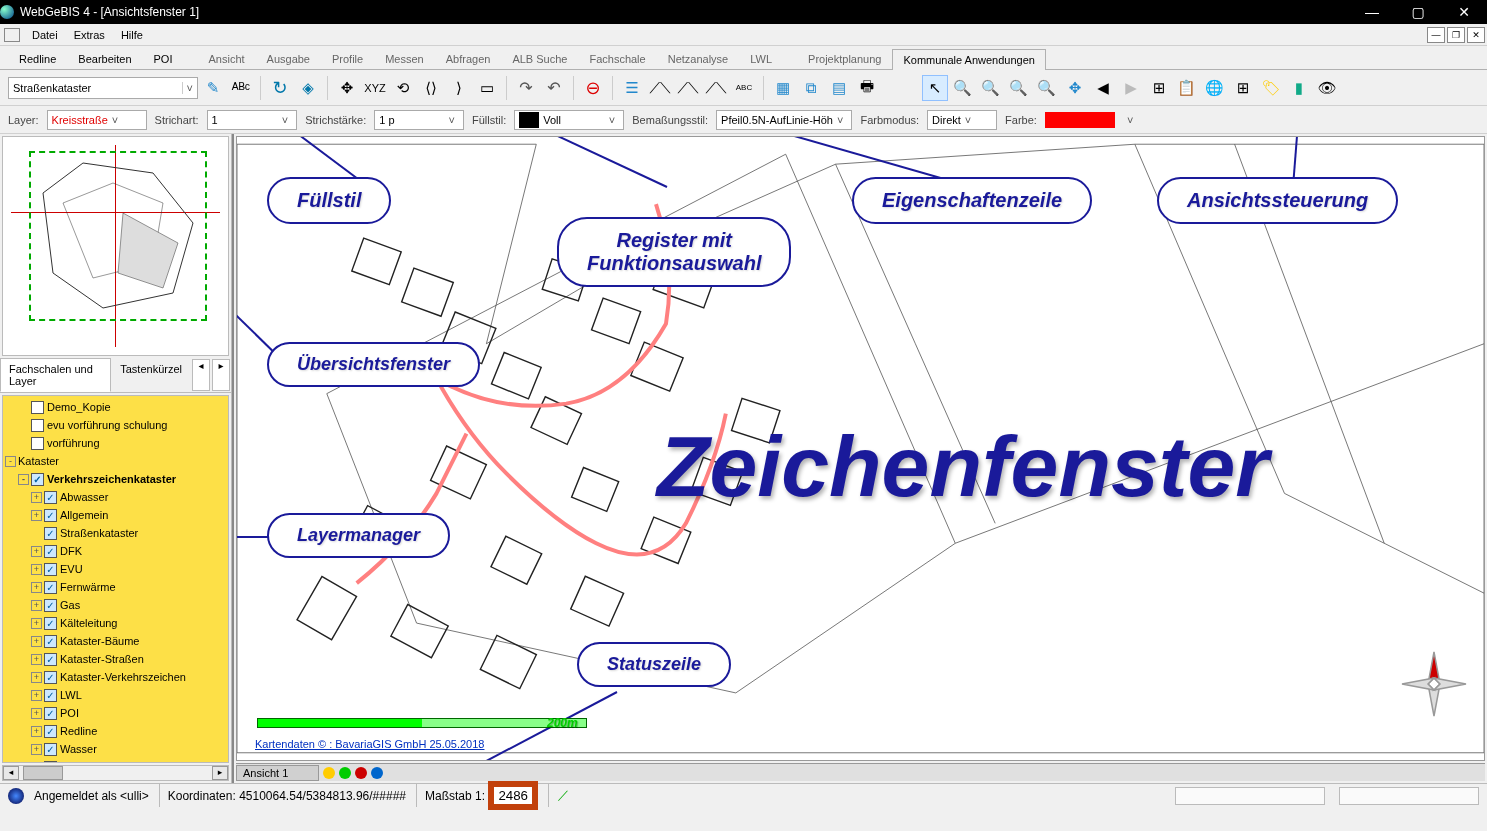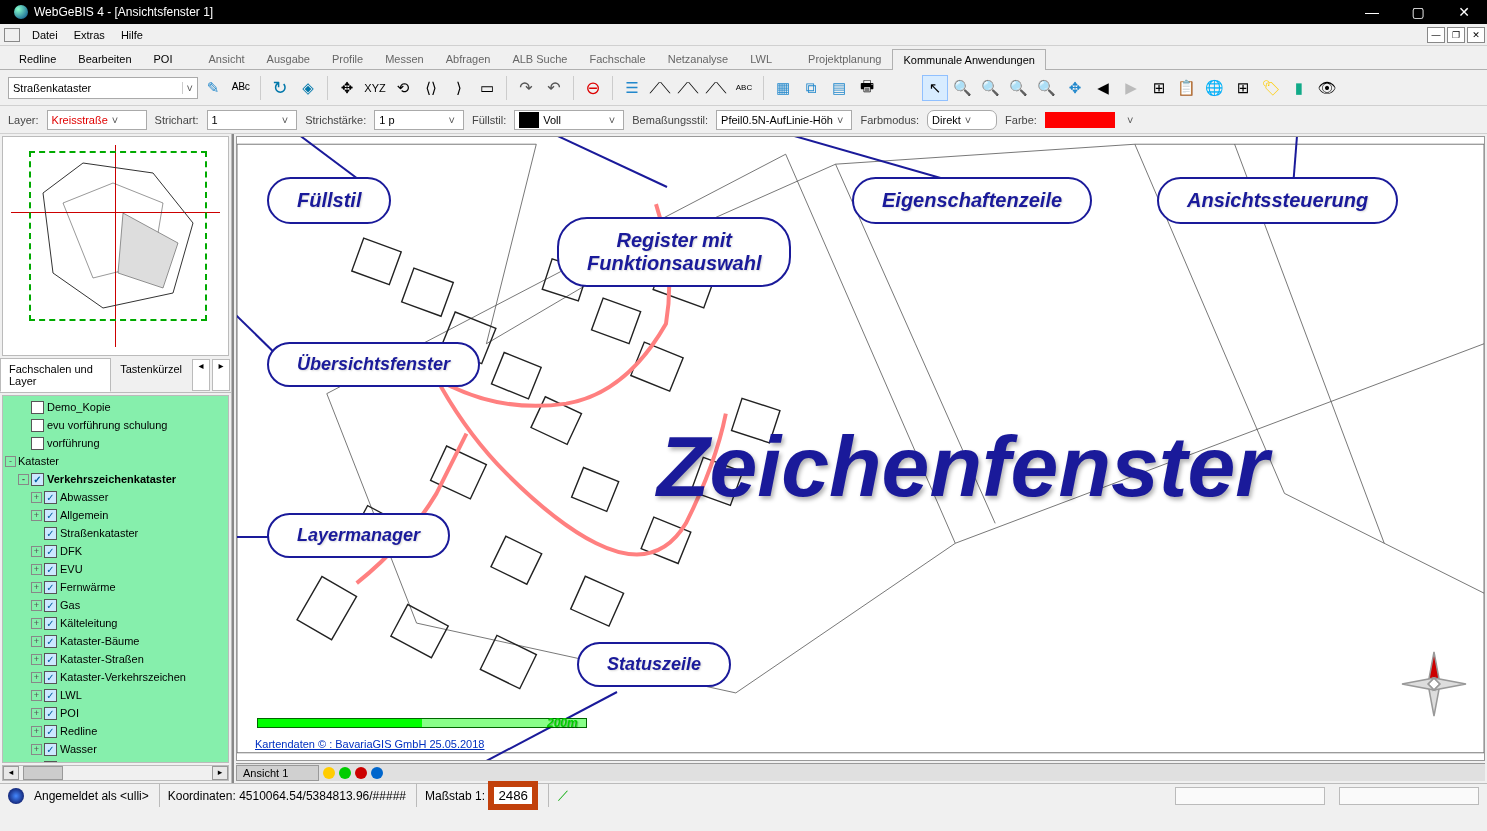--- a/index.html
+++ b/index.html
@@ -1,19 +1,19 @@
 <!DOCTYPE html>
 <html><head>
 <meta charset="utf-8">
 <style>
 * { box-sizing: border-box; margin: 0; padding: 0; }
 body { font-family: "Segoe UI", Tahoma, sans-serif; font-size: 11px; background: #f0f0f0; width: 1487px; height: 831px; overflow: hidden; position: relative; }
 
 
-.titlebar { background: #000; color: #fff; height: 24px; display: flex; align-items: center; padding-left: 14px; }
+.titlebar { background: #000; color: #fff; height: 24px; display: flex; align-items: center; padding-left: 0; }
 .titlebar .app-icon { width: 14px; height: 14px; background: radial-gradient(circle at 30% 30%, #8fc, #048); border-radius: 50%; margin-right: 6px; }
 .titlebar .title { flex: 1; font-size: 12px; }
 .winbtns { display: flex; }
 .winbtns div { width: 46px; height: 24px; display: flex; align-items: center; justify-content: center; color: #fff; font-size: 14px; }
 
 
 .menubar { background: #f0f0f0; height: 22px; display: flex; align-items: center; border-bottom: 1px solid #d0d0d0; padding-left: 4px; }
 .menubar .mdi-icon { width: 16px; height: 14px; border: 1px solid #888; margin-right: 4px; }
 .menubar .mitem { padding: 3px 8px; cursor: default; }
 .mdi-btns { margin-left: auto; display: flex; margin-right: 2px; }
@@ -51,21 +51,21 @@
 .overview-map { position:absolute; left:30px; top:16px; width:170px; height:165px; }
 .overview .cross-h { position:absolute; left:8px; right:8px; top:75px; height:1px; background:#c00; }
 .overview .cross-v { position:absolute; top:8px; bottom:8px; left:112px; width:1px; background:#c00; }
 
 .side-tabs { display: flex; border-bottom: 1px solid #bbb; background:#f0f0f0; }
 .side-tab { padding: 4px 8px; font-size: 11px; border: 1px solid transparent; }
 .side-tab.active { background: #fff; border-color: #bbb; border-bottom-color: #fff; position: relative; }
 .side-tab-nav { margin-left:auto; display:flex; }
 .side-tab-nav div { width:18px; text-align:center; border:1px solid #bbb; background:#fff; margin:1px; font-size: 10px;}
 
-.tree { flex: 1; background: #86efac; margin: 2px; border: 1px solid #bbb; overflow-y: auto; padding: 2px; }
+.tree { flex: 1; background: #fde047; margin: 2px; border: 1px solid #bbb; overflow-y: auto; padding: 2px; }
 .tree-item { display: flex; align-items: center; height: 18px; font-size: 11px; white-space: nowrap; }
 .tree-item .expand { width: 11px; height: 11px; border: 1px solid #888; margin-right: 2px; font-size: 9px; line-height: 9px; text-align: center; color:#555; }
 .tree-item .spacer { width: 13px; display:inline-block; }
 .tree-item .chk { width: 13px; height: 13px; border: 1px solid #555; background: #fff; margin-right: 3px; display:flex;align-items:center;justify-content:center; }
 .tree-item .chk.checked { background: #cce8ff; color:#005fa0; font-size:10px; }
 .tree-item .chk.checked::after { content: "✓"; }
 .tree-item.bold { font-weight: bold; }
 .hscroll { height:16px; background:#f0f0f0; border:1px solid #bbb; margin:0 2px 2px 2px; display:flex; }
 .hscroll .thumb { width:40px; background:#ccc; border:1px solid #999; margin-left:4px;}
 .hscroll .arr { width:16px; border:1px solid #999; text-align:center; font-size:9px; background:#e8e8e8;}
@@ -213,21 +213,21 @@
       <span class="swatch black" style="width:20px;"></span>
       <span>Voll</span>
       <span class="dropdown-arrow" style="margin-left:auto;">˅</span>
     </div>
   <span class="lbl">Bemaßungsstil:</span>
   <div class="val" style="min-width:130px;">
       <span>Pfeil0.5N-AufLinie-Höh</span>
       <span class="dropdown-arrow">˅</span>
     </div>
   <span class="lbl">Farbmodus:</span>
-  <div class="val" style="min-width:70px;border-radius:7px;">
+  <div class="val" style="min-width:70px;">
       <span>Direkt</span>
       <span class="dropdown-arrow">˅</span>
     </div>
   <span class="lbl">Farbe:</span>
   <div class="swatch"></div>
   <span class="dropdown-arrow">˅</span>
 </div>
 
 <div class="main">
   <div class="sidebar">

